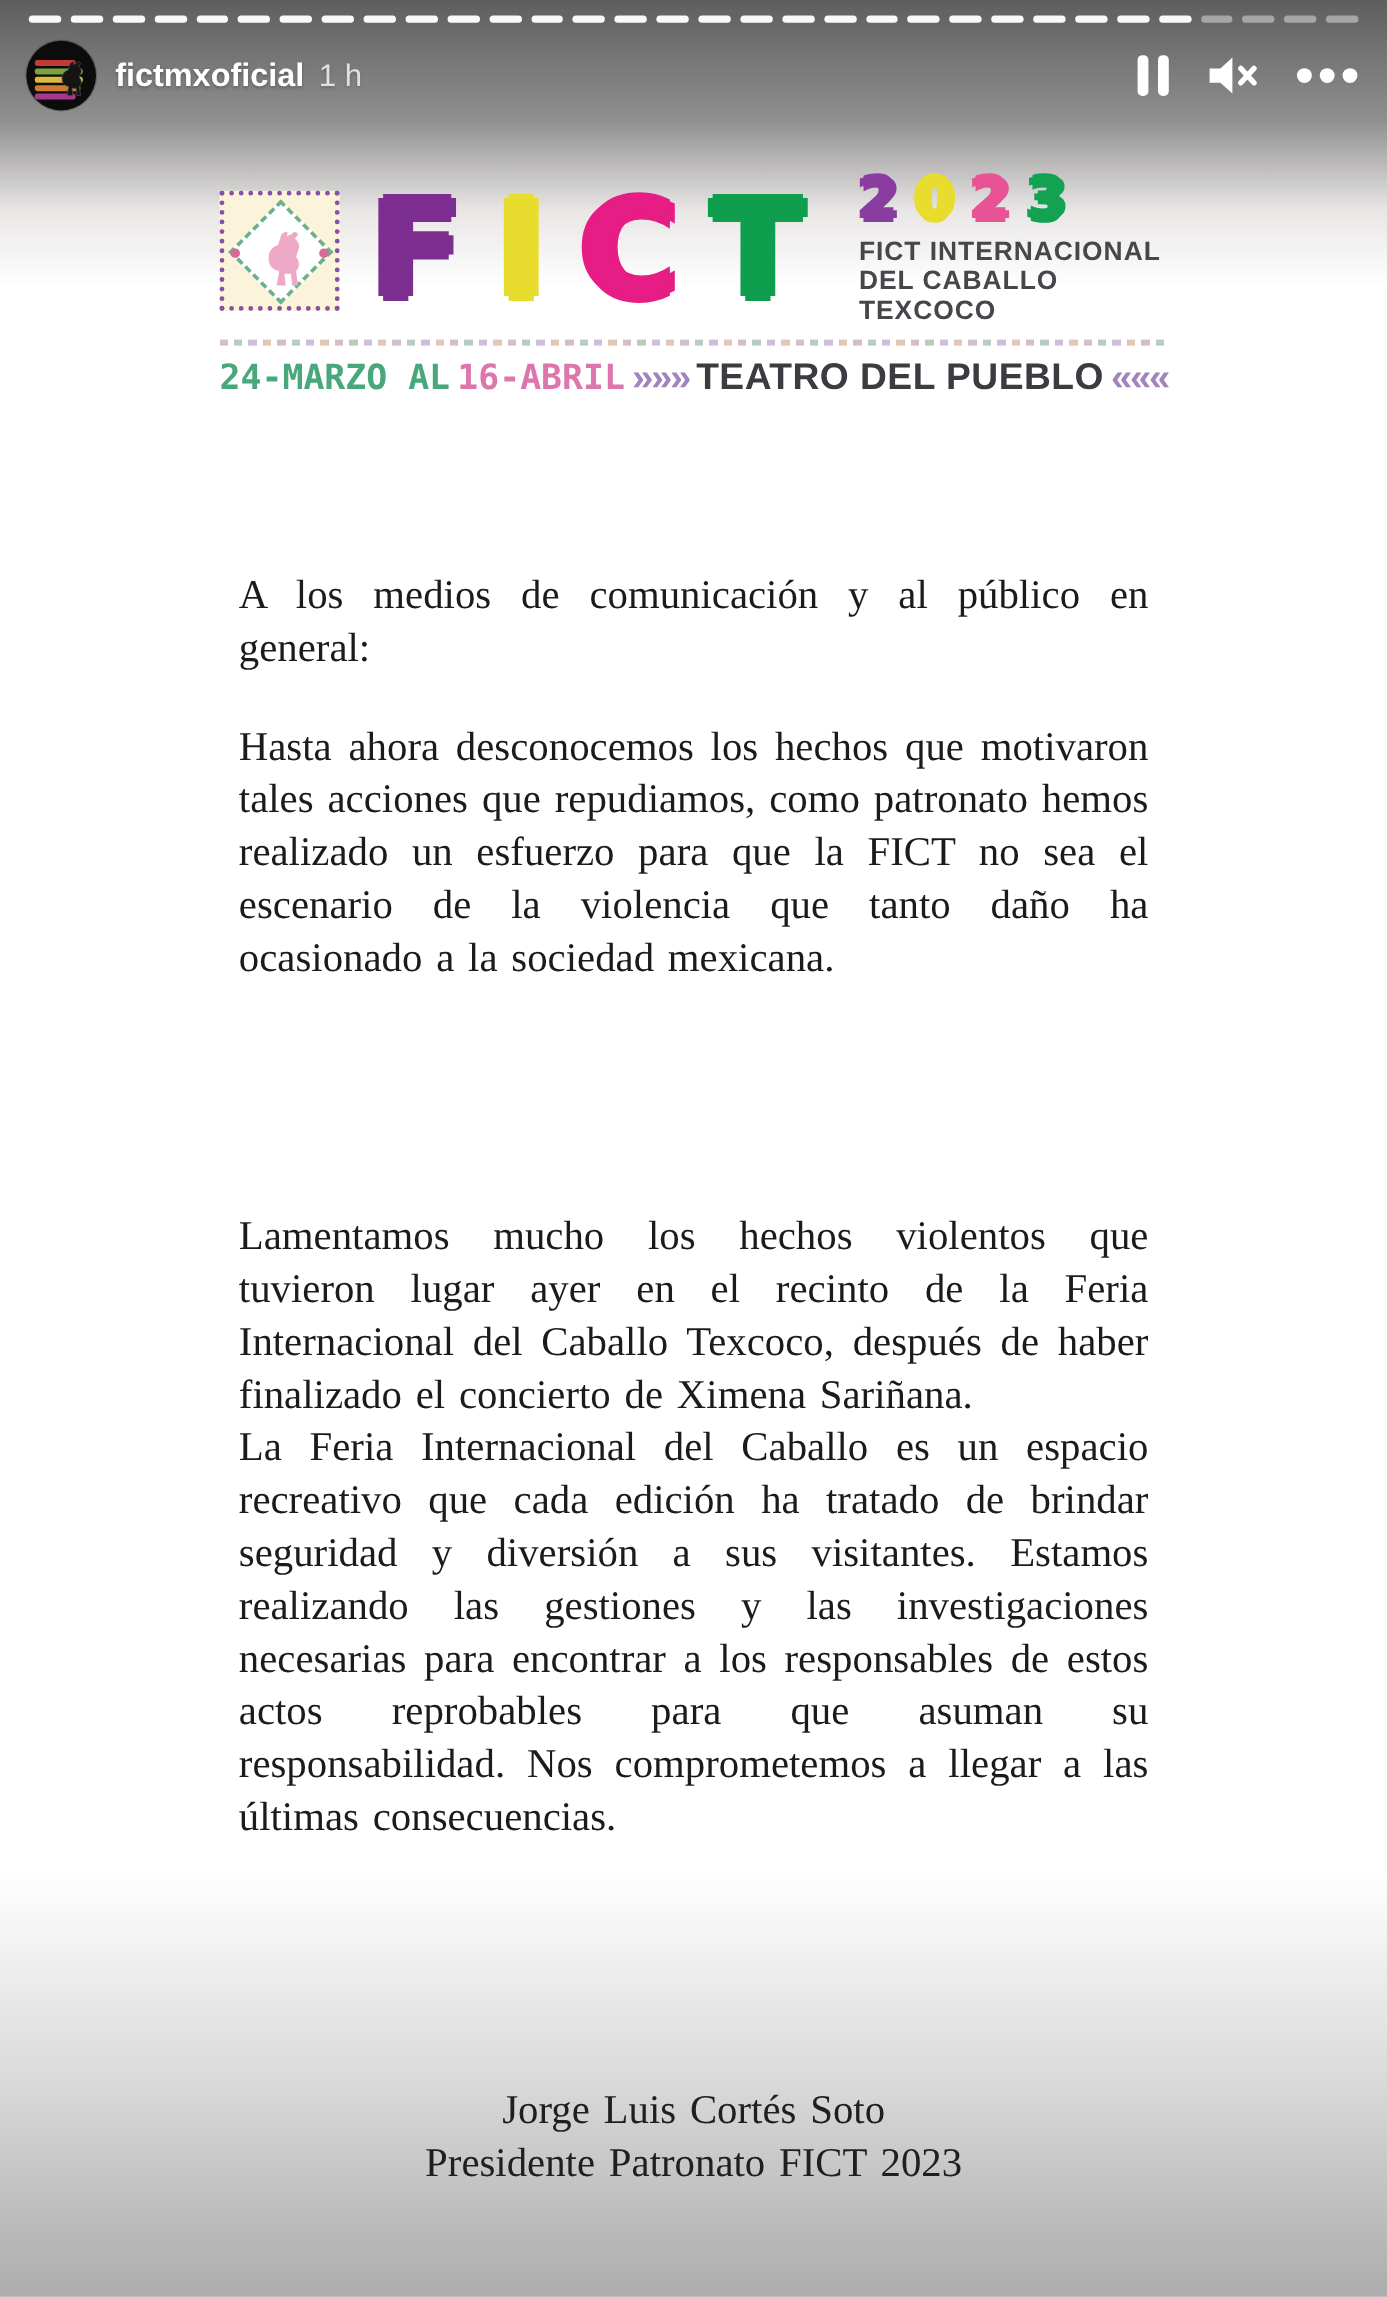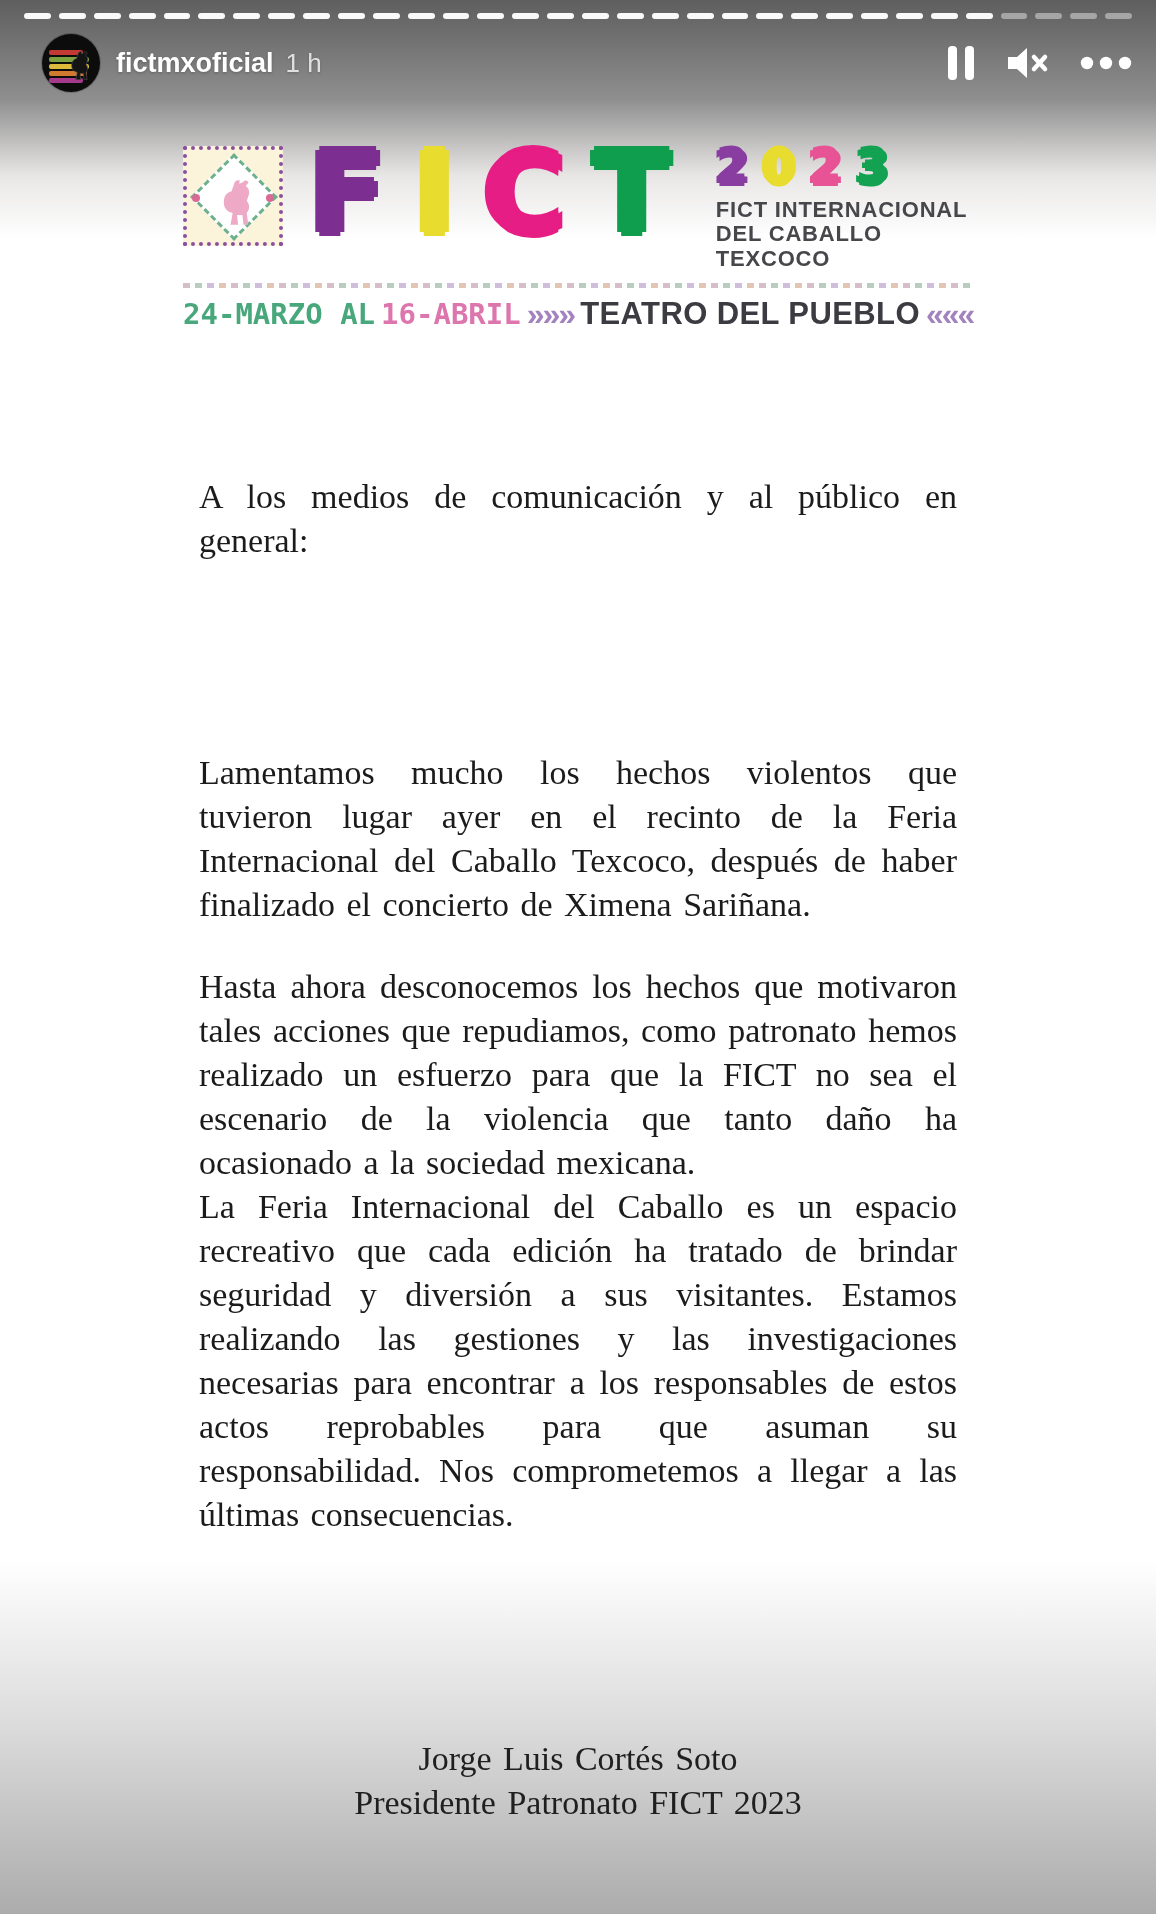--- a/index.html
+++ b/index.html
@@ -21,21 +21,21 @@
   
   .story-header { position:absolute; top:0; left:0; right:0; z-index:10; }
   .progress-row {
     position:absolute; top:13px; left:24px; right:24px;
     display:flex; gap:8px; height:6px;
   }
   .seg { flex:1; height:6px; border-radius:3px; background:rgba(255,255,255,0.42); }
   .seg.seen { background:rgba(255,255,255,0.96); }
 
   .user-row {
-    position:absolute; top:34px; left:42px; right:24px;
+    position:absolute; top:34px; left:22px; right:24px;
     display:flex; align-items:center;justify-content:space-between;
   }
   .avatar {
     width:58px; height:58px; border-radius:50%;
     background:#0c0c0c; position:relative; overflow:hidden; flex:0 0 auto;
     box-shadow:0 0 0 1px rgba(0,0,0,0.2);
   }
   .stripe { position:absolute; left:7px; height:5px; border-radius:2px; }
   .s1 { top:16px; width:34px; background:#c23a33; }
   .s2 { top:23px; width:40px; background:#7ba23f; }
@@ -53,21 +53,21 @@
     text-shadow:0 1px 3px rgba(0,0,0,0.2);
   }
   .actions { margin-left:auto; display:flex; align-items:center; gap:30px; }
   .actions svg { display:block; }
 
   
   .document { position:absolute; inset:0; z-index:1; }
 
   .logo { margin-top:146px; text-align:center; }
   .logo-row {
-    display:flex; align-items:flex-start; justify-content:center; gap:18px;
+    display:flex; align-items:center; justify-content:center; gap:18px;
     width:790px; margin:0 auto;
   }
   .emblem {
     width:100px; height:100px; background:#fbf4da;
     border:4px dotted #8a4f9e; position:relative; flex:0 0 auto;
   }
   .emblem .diamond {
     position:absolute; left:16px; top:16px; width:62px; height:62px;
     transform:rotate(45deg); background:#ffffff; border:3px dashed #6db08e;
   }
@@ -162,22 +162,22 @@
       <span class="date-chunk d-green">24-MARZO AL</span>
       <span class="date-chunk d-pink">16-ABRIL</span>
       <span class="arrows">»»»</span>
       <span class="venue">TEATRO DEL PUEBLO</span>
       <span class="arrows">«««</span>
     </div>
   </div>
 
   <div class="letter-body">
     <p class="salutation">A los medios de comunicación y al público en general:</p>
+    <p class="para para-2">Hasta ahora desconocemos los hechos que motivaron tales acciones que repudiamos, como patronato hemos realizado un esfuerzo para que la FICT no sea el escenario de la violencia que tanto daño ha ocasionado a la sociedad mexicana.</p>
     <p class="para para-1">Lamentamos mucho los hechos violentos que tuvieron lugar ayer en el recinto de la Feria Internacional del Caballo Texcoco, después de haber finalizado el concierto de Ximena Sariñana.</p>
-    <p class="para para-2">Hasta ahora desconocemos los hechos que motivaron tales acciones que repudiamos, como patronato hemos realizado un esfuerzo para que la FICT no sea el escenario de la violencia que tanto daño ha ocasionado a la sociedad mexicana.</p>
     <p class="para para-3">La Feria Internacional del Caballo es un espacio recreativo que cada edición ha tratado de brindar seguridad y diversión a sus visitantes. Estamos realizando las gestiones y las investigaciones necesarias para encontrar a los responsables de estos actos reprobables para que asuman su responsabilidad. Nos comprometemos a llegar a las últimas consecuencias.</p>
     <div class="signature">
       <div>Jorge Luis Cortés Soto</div>
       <div>Presidente Patronato FICT 2023</div>
     </div>
   </div>
 </main>
 
 <header class="story-header">
   <div class="progress-row" id="progress">

